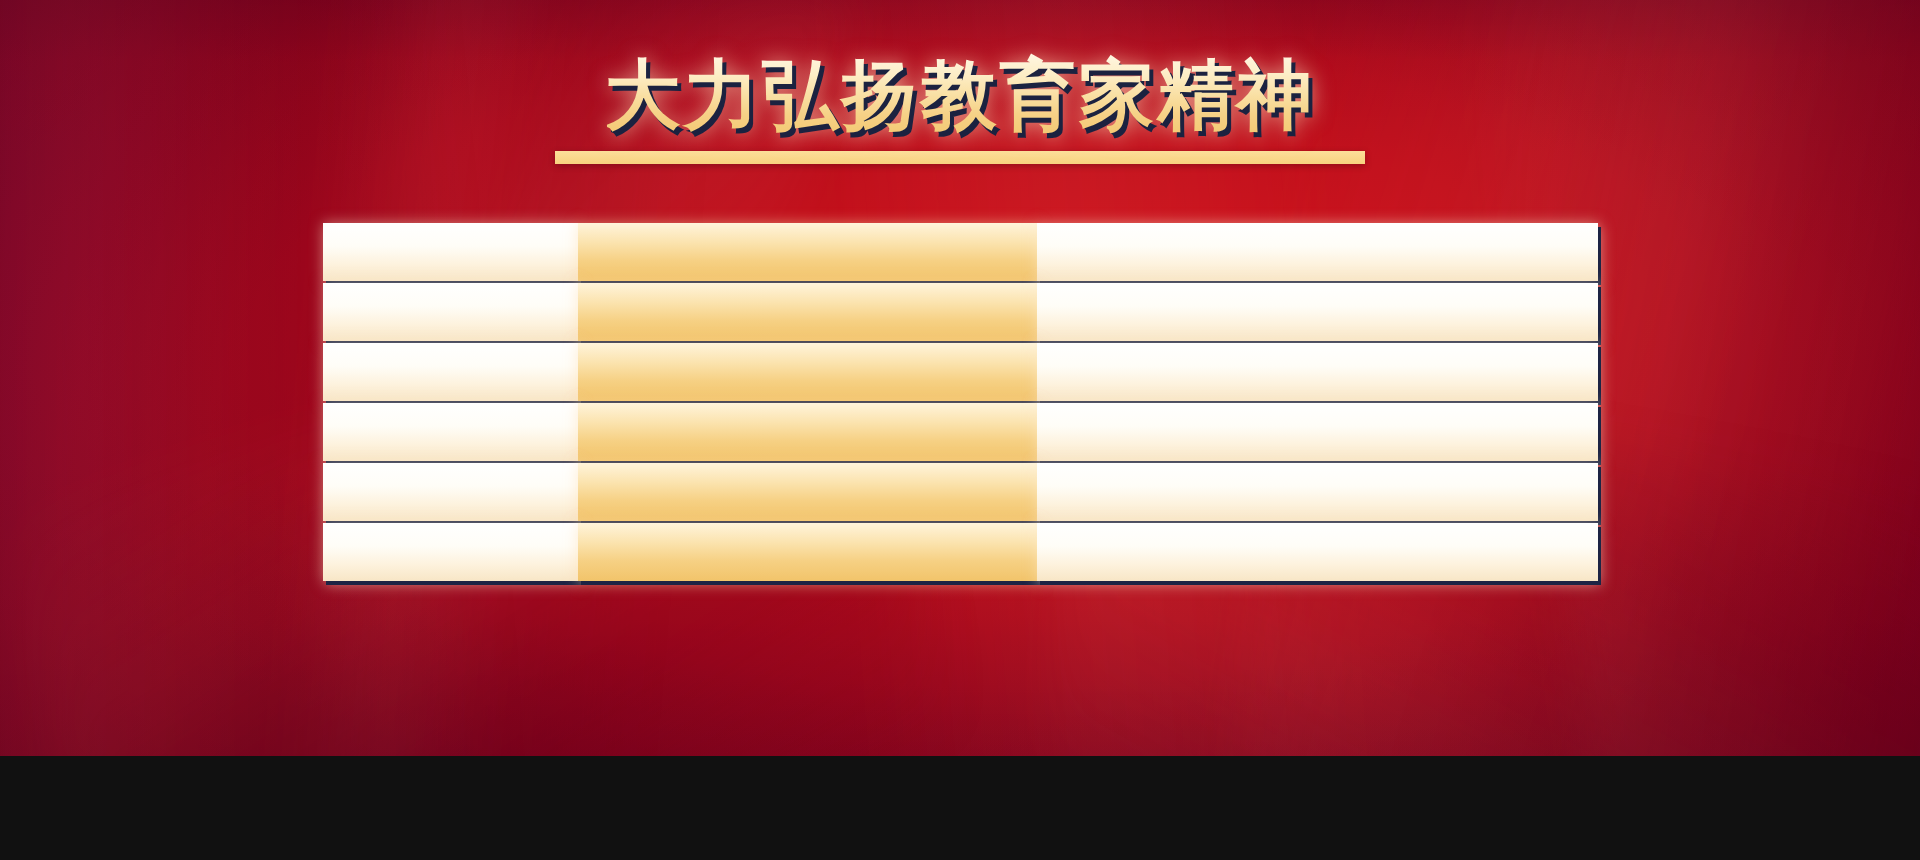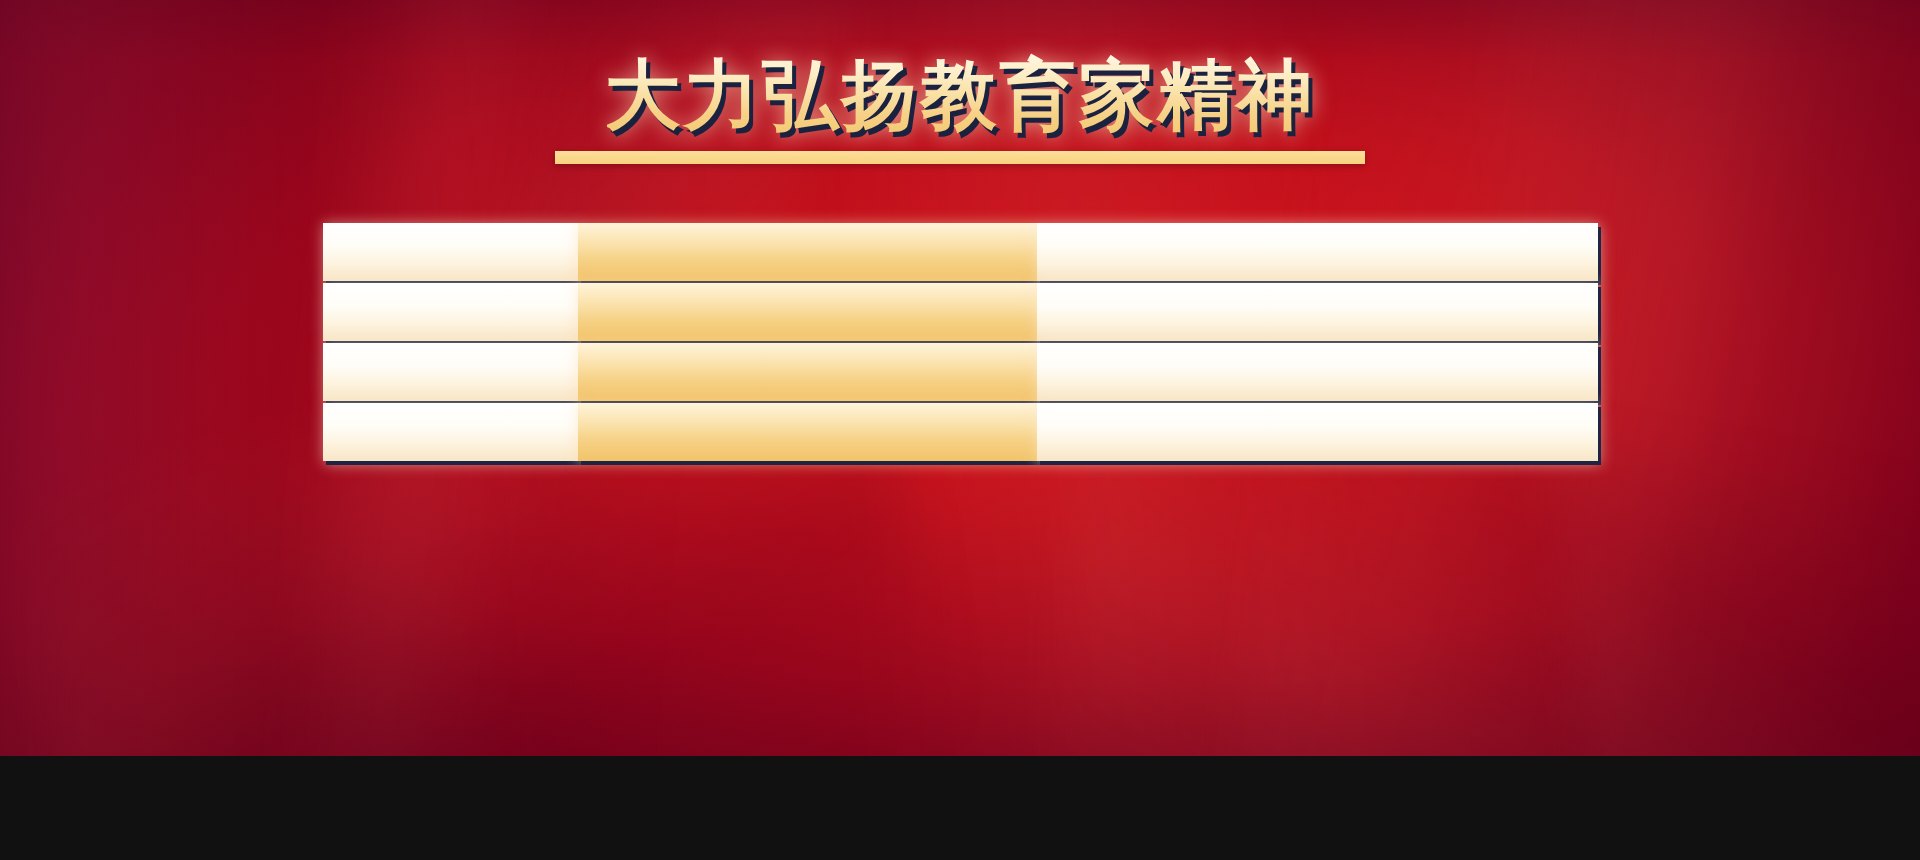--- a/index.html
+++ b/index.html
@@ -194,21 +194,27 @@
       </div>
 
       <div class="line">
         <span class="seg white">言为士则、</span><span class="seg gold">求是创新的躬耕态度</span><span class="seg white">是教育家精神的崇高情怀</span>
       </div>
 
       <div class="line">
         <span class="seg white">心有大我、</span><span class="seg gold">因材施教的育人智慧</span><span class="seg white">是教育家精神的本质要求</span>
       </div>
 
-
+      <div class="line">
+        <span class="seg white">勤学笃行、</span><span class="seg gold">求是创新的躬耕态度</span><span class="seg white">是教育家精神的不竭动力</span>
+      </div>
+
+      <div class="line">
+        <span class="seg white">乐教爱生、</span><span class="seg gold">甘于奉献的仁爱之心</span><span class="seg white">是教育家精神的崇高情怀</span>
+      </div>
 
       <div class="line">
         <span class="seg white">胸怀天下、</span><span class="seg gold">大力弘扬教育家精神</span><span class="seg white">是教育家精神的宏大格局</span>
       </div>
 
     </div>
   </div>
 </div>
 
 </body></html>

